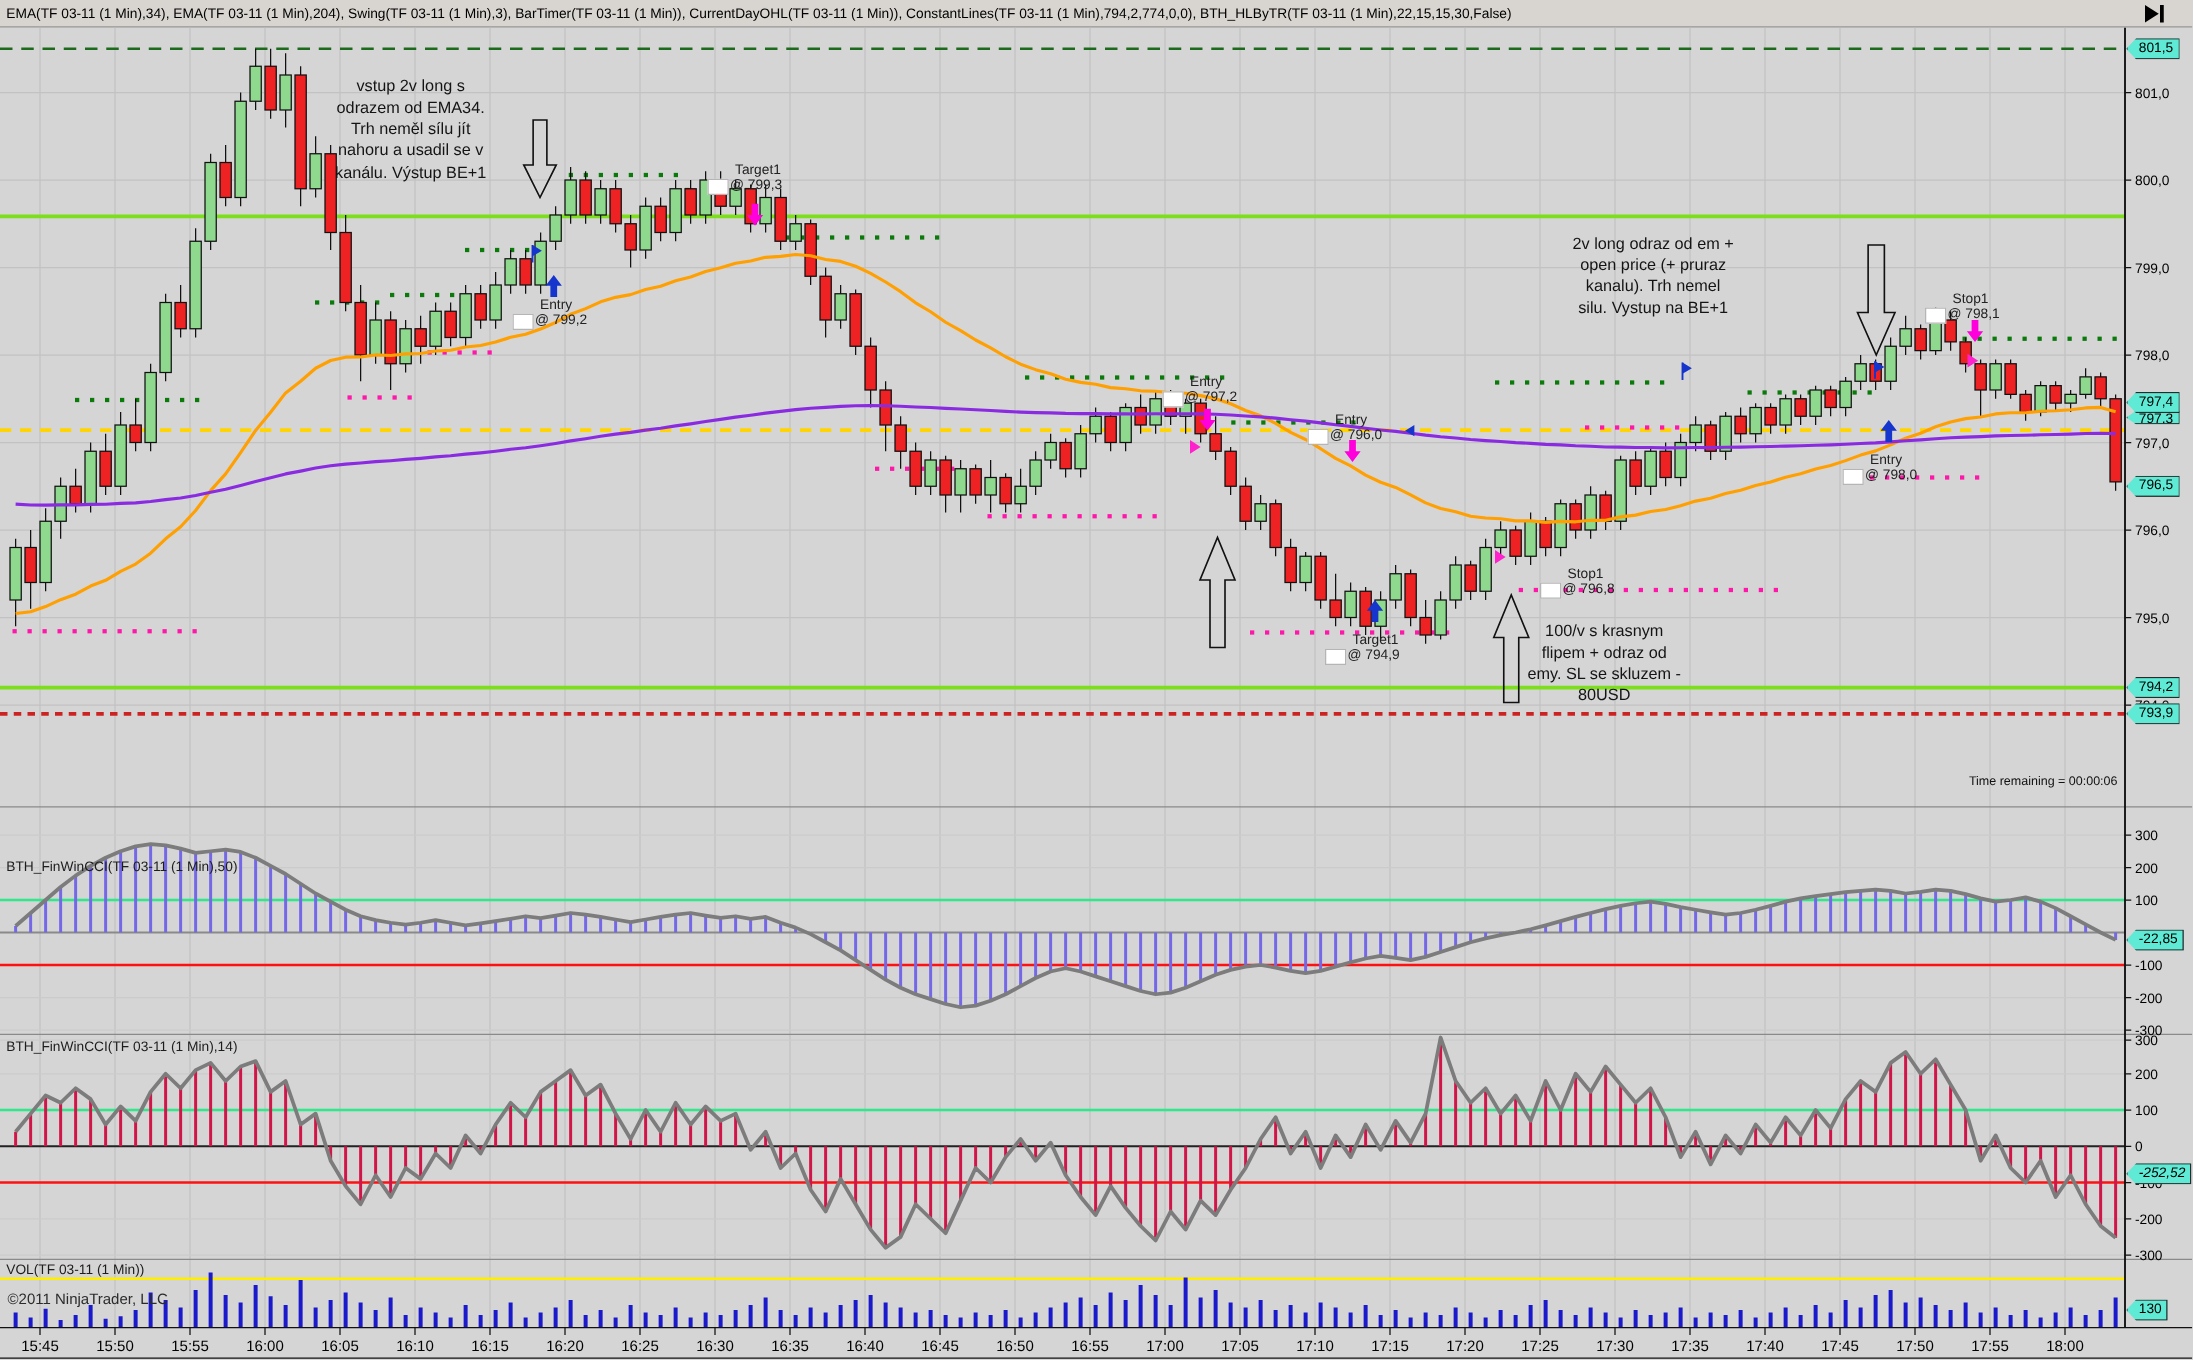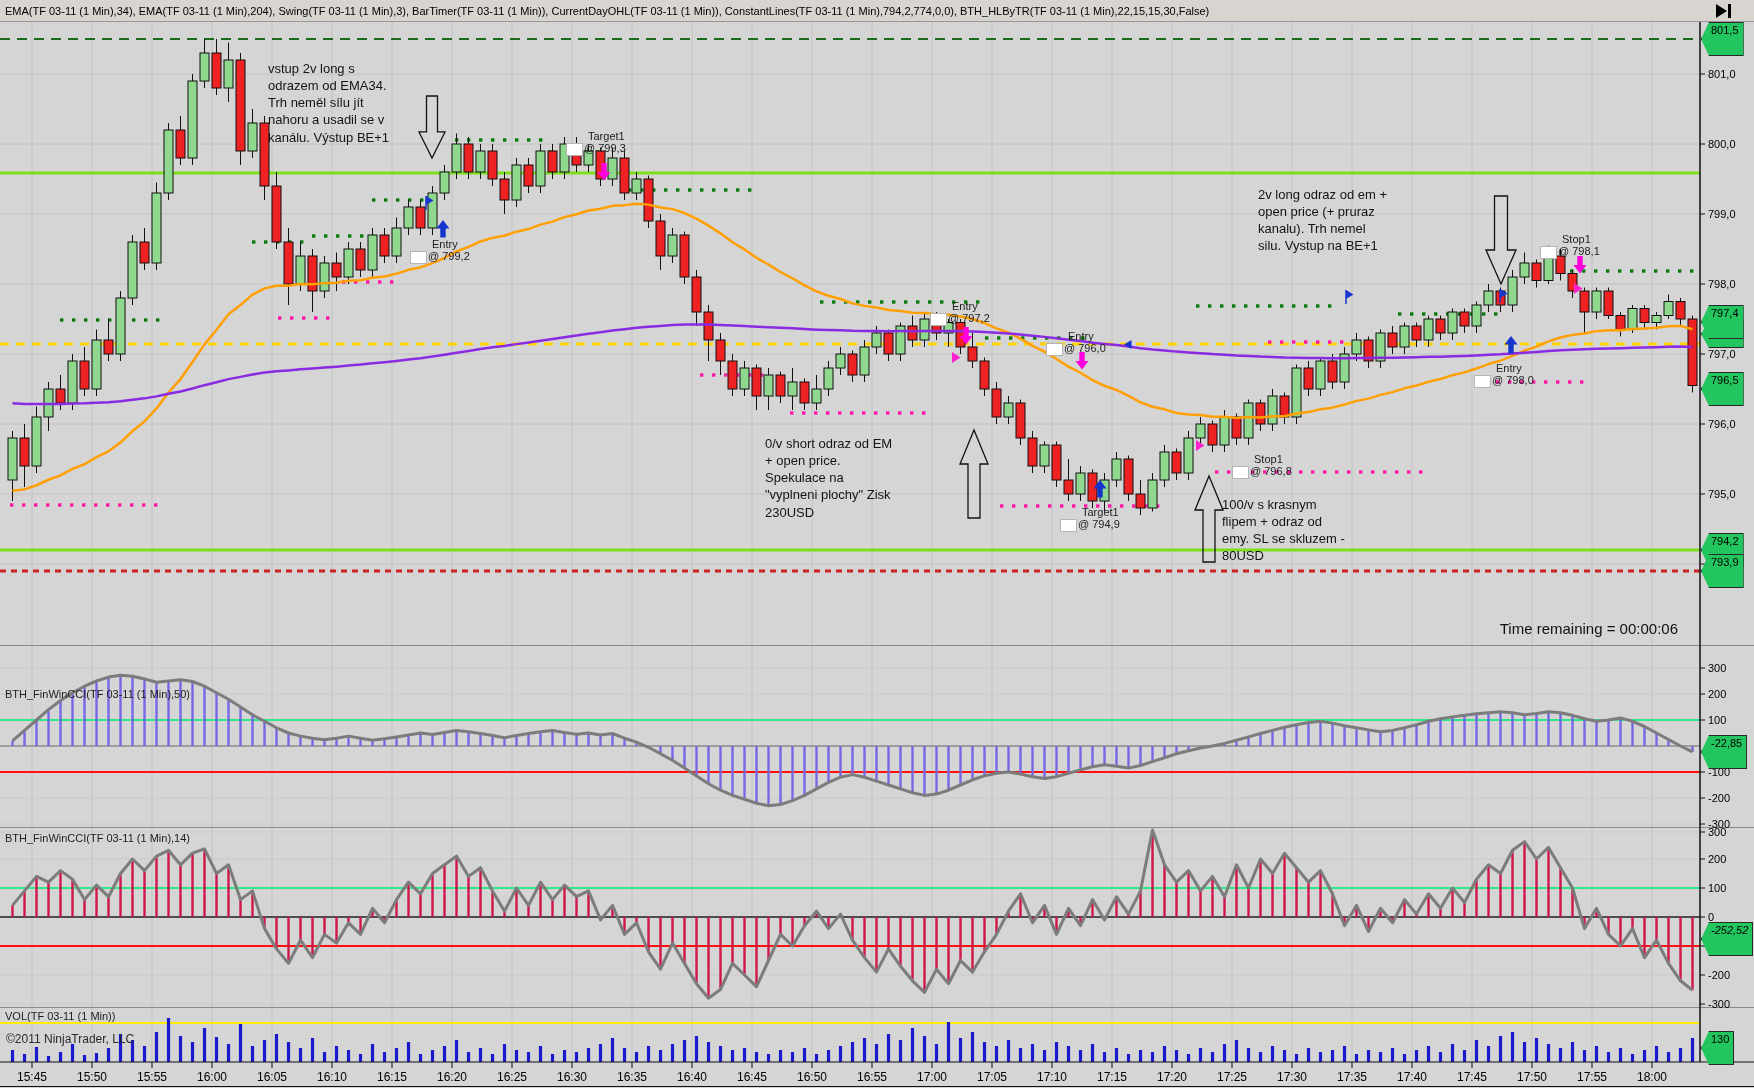--- a/index.html
+++ b/index.html
@@ -5,30 +5,30 @@
   html,body{margin:0;padding:0;background:#d5d5d5;font-family:"Liberation Sans",sans-serif;}
   .stage{position:relative;width:1754px;height:1088px;background:#d5d5d5;overflow:hidden;}
   .titlebar{position:absolute;left:0;top:0;width:1754px;height:22px;background:#d8d5d0;
     border-bottom:1px solid #979797;display:flex;align-items:center;justify-content:space-between;
     font-size:11px;color:#000;box-sizing:border-box;padding:0 23px 0 5px;}
   .play-btn{display:flex;align-items:center;gap:1px;cursor:pointer;}
   .play-btn .tri{width:0;height:0;border-top:7px solid transparent;border-bottom:7px solid transparent;border-left:11px solid #000;}
   .play-btn .bar{width:3px;height:14px;background:#000;}
   svg{position:absolute;left:0;top:0;}
   svg text{font-family:"Liberation Sans",sans-serif;}
-  .annot{position:absolute;font-size:13px;line-height:1.32;color:#141414;white-space:pre-line;z-index:5;}
+  .annot{position:absolute;font-size:13px;line-height:1.32;color:#141414;white-space:pre-line;z-index:5;text-align:center;}
   .tlabel{position:absolute;font-size:11px;line-height:12px;color:#222;white-space:nowrap;z-index:6;}
   .tlabel .box{position:absolute;left:-18px;top:13px;width:15px;height:11px;background:#fff;border:1px solid #b5b5b5;}
   .tag{position:absolute;left:1701px;transform:translateY(-50%);height:15px;line-height:15px;
-    background:#22c55e;border:1px solid #2a2a2a;color:#000;font-size:11px;padding:0 4px 17px 9px;
+    background:#5eead4;border:1px solid #2a2a2a;color:#000;font-size:11px;padding:0 4px 0 9px;
     clip-path:polygon(0 50%,8px 0,100% 0,100% 100%,8px 100%);white-space:nowrap;z-index:7;}
   .tag.sliver{height:9px;line-height:13px;overflow:hidden;z-index:6;text-align:center;}
   .panel-label{position:absolute;font-size:11px;color:#1d1d1d;z-index:5;}
   .copyright{position:absolute;left:6px;top:1032px;font-size:12px;color:#2b2b2b;z-index:6;}
-  .time-remaining{position:absolute;right:76px;top:620px;font-size:15px;color:#111;z-index:6;}
+  .time-remaining{position:absolute;right:60px;top:620px;font-size:10px;color:#111;z-index:6;}
 </style>
 </head>
 <body>
 
 <div class="stage">
 
   <div class="titlebar">
     <span>EMA(TF 03-11 (1 Min),34), EMA(TF 03-11 (1 Min),204), Swing(TF 03-11 (1 Min),3), BarTimer(TF 03-11 (1 Min)), CurrentDayOHL(TF 03-11 (1 Min)), ConstantLines(TF 03-11 (1 Min),794,2,774,0,0), BTH_HLByTR(TF 03-11 (1 Min),22,15,15,30,False)</span>
     <span class="play-btn">
       <span class="tri"></span>
@@ -1149,25 +1149,20 @@
         <path d="M 968 496 H 980 V 442 H 988 L 974 408 L 960 442 H 968 Z" fill="none" stroke="#111" stroke-width="1.3"></path>
         <path d="M 1203 540 H 1215 V 488 H 1223 L 1209 454 L 1195 488 H 1203 Z" fill="none" stroke="#111" stroke-width="1.3"></path>
       </g>
     </svg>
 
   <div class="annot" id="annot0" style="left: 268px; top: 60px;">vstup 2v long s
 odrazem od EMA34.
 Trh neměl sílu jít
 nahoru a usadil se v
 kanálu. Výstup BE+1</div>
-  <div class="annot" id="annot1" style="left: 765px; top: 435px;">0/v short odraz od EM
-+ open price.
-Spekulace na
-"vyplneni plochy" Zisk
-230USD</div>
   <div class="annot" id="annot2" style="left: 1258px; top: 186px;">2v long odraz od em +
 open price (+ pruraz
 kanalu). Trh nemel
 silu. Vystup na BE+1</div>
   <div class="annot" id="annot3" style="left: 1222px; top: 496px;">100/v s krasnym
 flipem + odraz od
 emy. SL se skluzem -
 80USD</div>
 
   <div class="panel-label" style="left:5px;top:688px">BTH_FinWinCCI(TF 03-11 (1 Min),50)</div>

